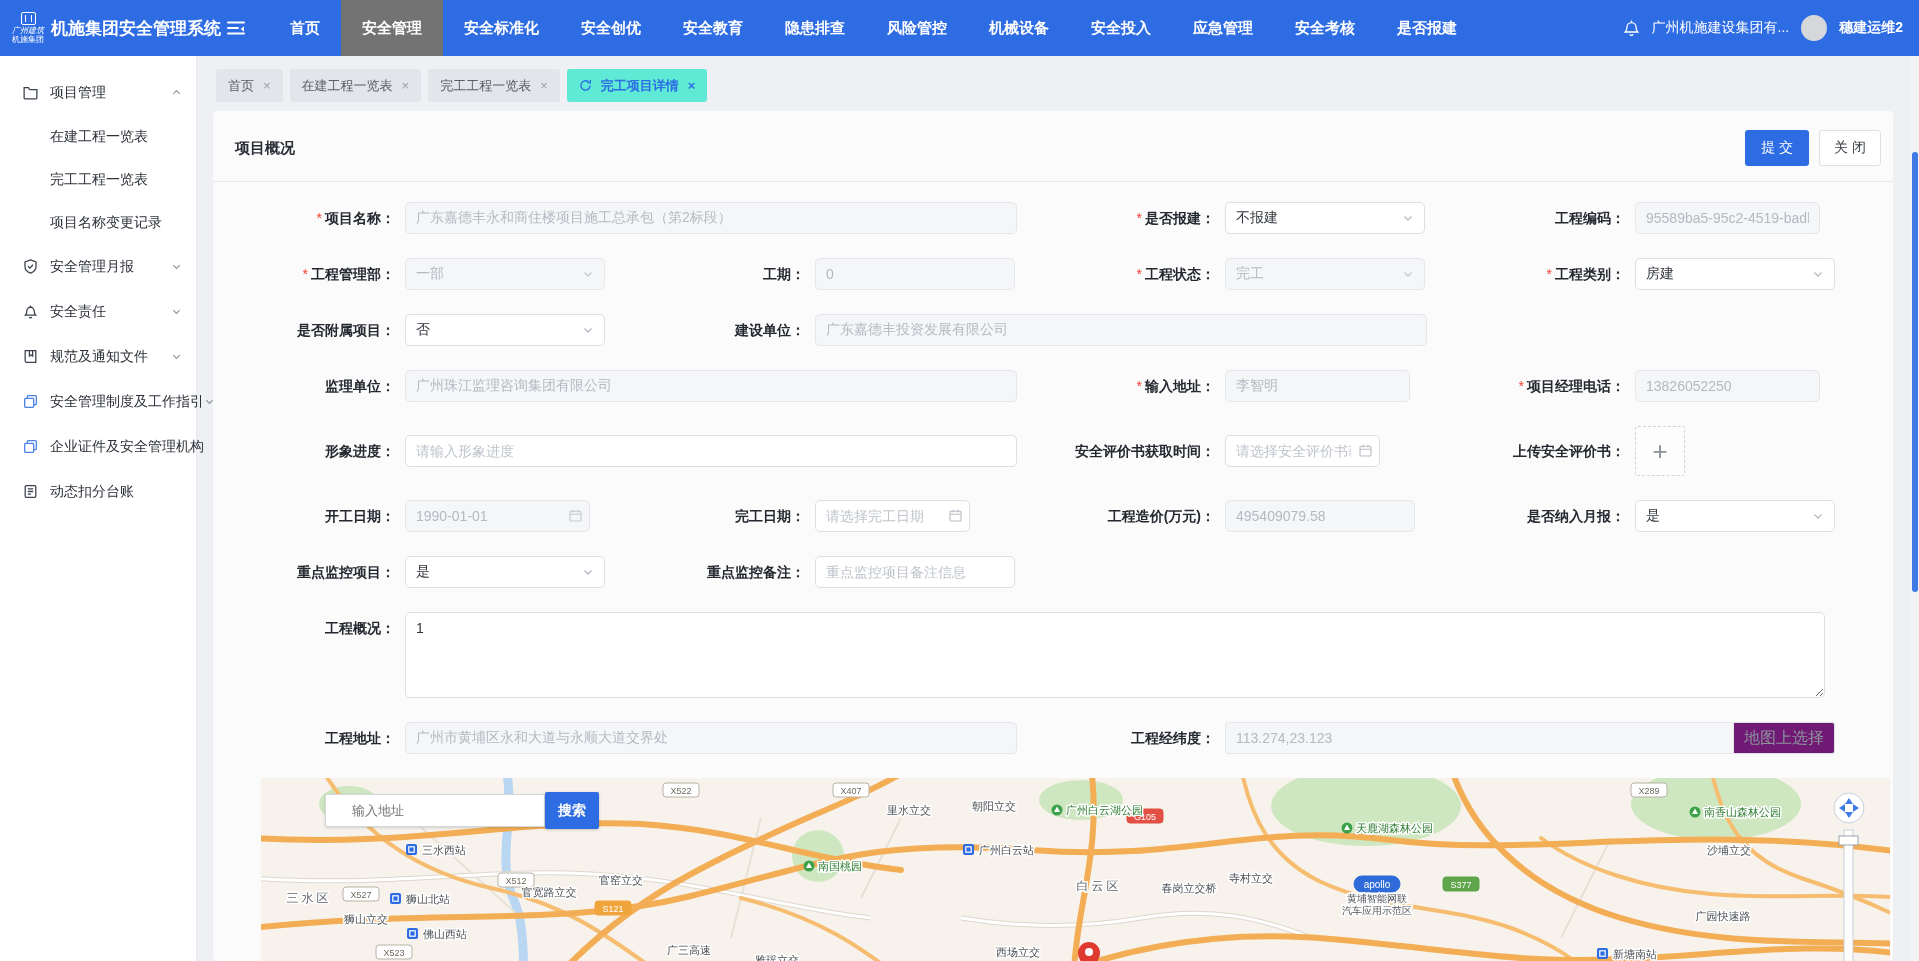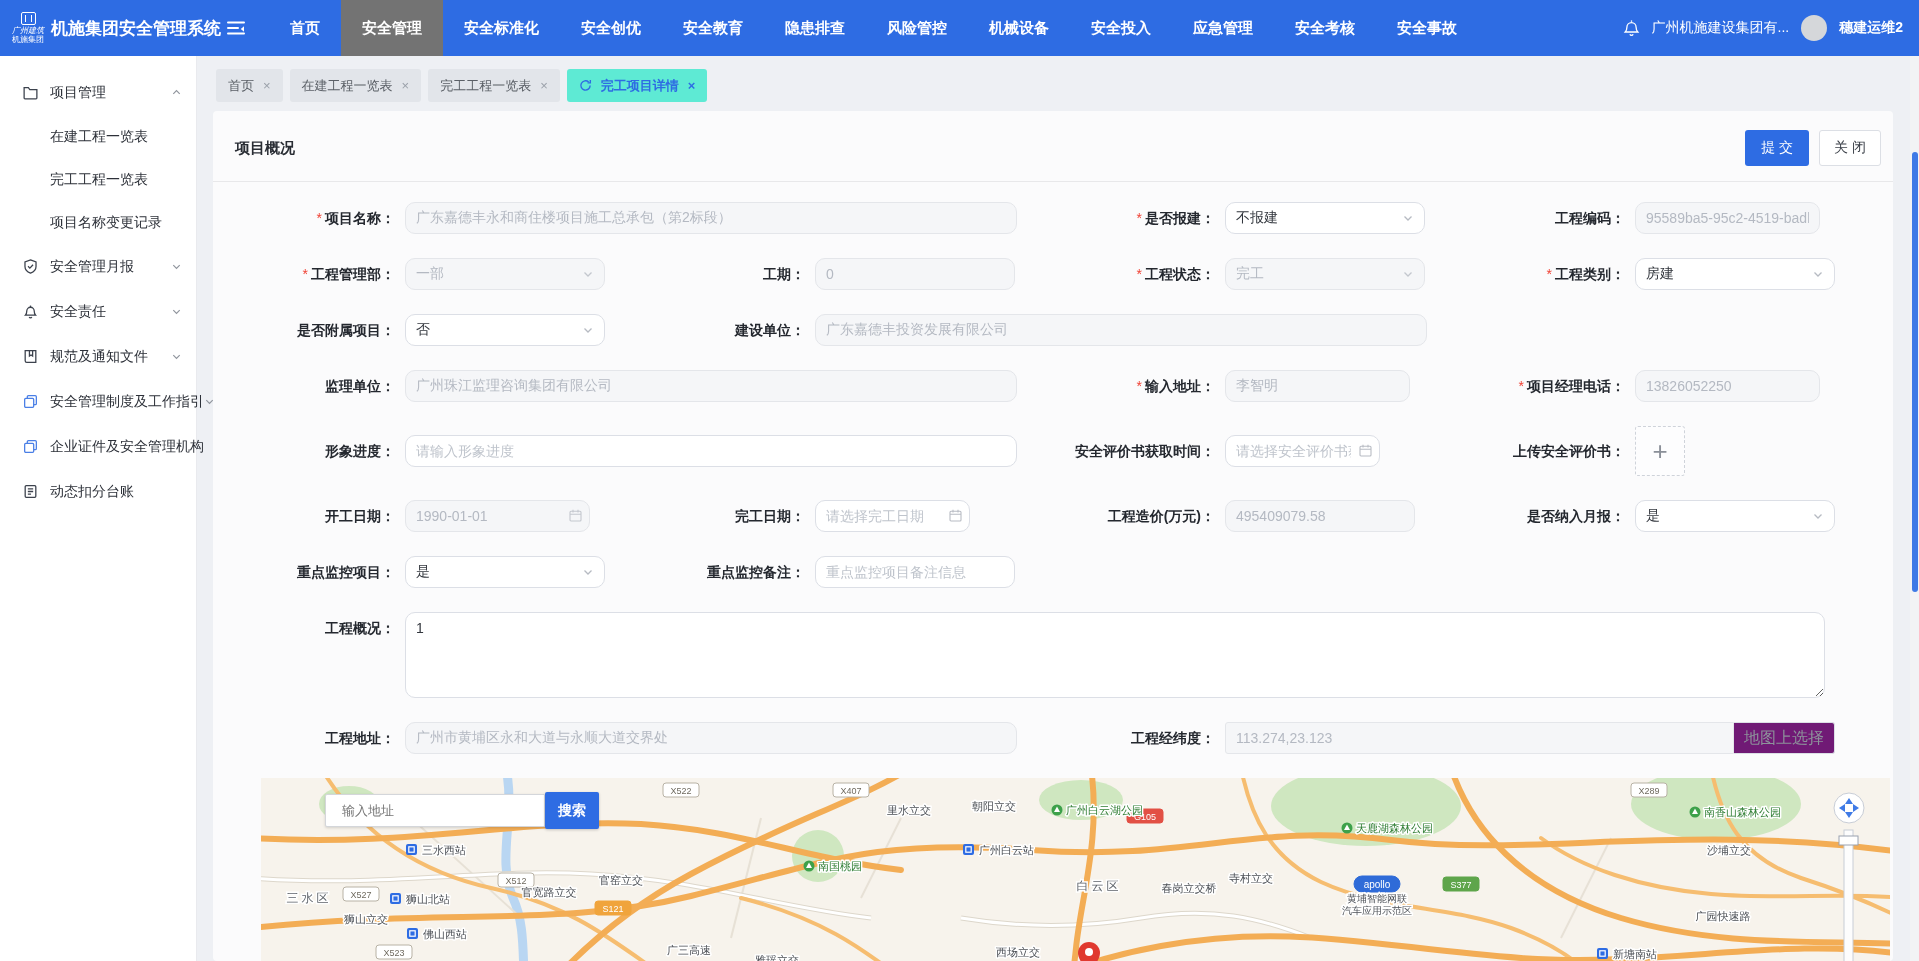--- a/index.html
+++ b/index.html
@@ -47,40 +47,40 @@
   .btn-primary{background:#2e6ce3;color:#fff;border:none;border-radius:3px;padding:8px 16px;font-size:14px;cursor:pointer;white-space:nowrap}
   .btn-plain{background:#fff;color:#3a3f47;border:1px solid #dcdfe5;border-radius:3px;padding:8px 14px;font-size:14px;cursor:pointer;white-space:nowrap}
   
   .form-grid{display:grid;grid-template-columns:repeat(4,1fr);row-gap:24px;padding:20px 26px 0 14px}
   .cell{display:flex;align-items:center;min-height:32px}
   .cell.c2{grid-column:span 2}
   .cell.c4{grid-column:span 4}
   .cell.top{align-items:flex-start}
   .flabel{flex:0 0 178px;text-align:right;font-size:14px;font-weight:600;color:#24282f;padding-right:10px;white-space:nowrap;line-height:32px}
   .req{color:#f04134;margin-right:3px;font-weight:normal}
-  .ctrl{height:32px;border:1px solid #dcdfe6;border-radius:10px;background:#fff;font-size:14px;color:#32363d;padding:0 10px;font-family:inherit}
+  .ctrl{height:32px;border:1px solid #dcdfe6;border-radius:5px;background:#fff;font-size:14px;color:#32363d;padding:0 10px;font-family:inherit}
   input.ctrl::placeholder,textarea.ctrl::placeholder{color:#bfc4cc}
   .dis{background:#f5f6f8;border-color:#e4e6ea;color:#b4b9c2}
   .w-wide{width:612px}.w-sel{width:200px}.w-in{width:185px}.w-date{width:155px}
   .sel{display:inline-flex;align-items:center;justify-content:space-between;cursor:pointer;gap:6px}
   .sel.dis{cursor:not-allowed}
   .sel .chev{display:flex;flex:0 0 auto}
   .date-wrap{position:relative;display:inline-flex}
   .date-wrap input{width:100%;padding-right:28px}
   .date-wrap .cal{position:absolute;right:8px;top:9px;display:flex;pointer-events:none}
   .upload{width:50px;height:50px;border:1px dashed #cfd3da;border-radius:3px;background:#fdfdfe;display:flex;align-items:center;justify-content:center;cursor:pointer}
   .upload .plus{font-size:26px;color:#8a8f98;font-weight:300;line-height:1}
   textarea.ctrl{width:1420px;height:86px;padding:6px 10px;resize:both;line-height:1.4}
   .addon-wrap{display:flex;width:610px}
   .addon-wrap input{flex:1;border-radius:3px 0 0 3px}
   .addon-btn{border:1px solid #dcdfe6;border-left:none;border-radius:0 3px 3px 0;background:#701a75;color:#8d929b;font-size:16px;padding:0 10px;cursor:pointer;white-space:nowrap}
   
   .map-wrap{margin:24px 3px 0 48px;position:relative;height:260px;overflow:hidden;background:#f7f3ec}
   .map-search{position:absolute;left:64px;top:16px;display:flex;z-index:5}
-  .map-search input{width:220px;height:33px;border:1px solid #d4d6da;border-radius:2px 0 0 2px;padding:0 16px;font-size:13px;background:#fff;box-shadow:0 1px 3px rgba(0,0,0,.15)}
+  .map-search input{width:220px;height:33px;border:1px solid #d4d6da;border-radius:2px 0 0 2px;padding:0 26px;font-size:13px;background:#fff;box-shadow:0 1px 3px rgba(0,0,0,.15)}
   .map-search button{width:54px;height:37px;margin-top:-2px;background:#2e6ce3;color:#fff;border:none;border-radius:2px;font-size:14px;font-weight:600;cursor:pointer;box-shadow:0 1px 3px rgba(0,0,0,.2)}
   svg text{font-family:"Liberation Sans","DejaVu Sans",sans-serif}
   .lbl{font-size:11px;fill:#4b4f55;paint-order:stroke;stroke:#fff;stroke-width:3px;stroke-linejoin:round}
   .lbl-park{fill:#2e7d32}
   .lbl-dist{font-size:12px;fill:#5f646b;letter-spacing:3px;paint-order:stroke;stroke:#fff;stroke-width:3px}
   .lbl-city{font-size:16px;font-weight:bold;fill:#3a3e44;letter-spacing:3px;paint-order:stroke;stroke:#fff;stroke-width:4px}
   .lbl-sm{font-size:10px;fill:#50545a;paint-order:stroke;stroke:#fff;stroke-width:3px}
   .r-hw{stroke:#f3ad55;stroke-width:6;fill:none;stroke-linecap:round}
   .r-or{stroke:#f6bd70;stroke-width:4;fill:none;stroke-linecap:round}
   .r-wc{stroke:#ddd7cb;stroke-width:5;fill:none}
@@ -119,21 +119,21 @@
       <div class="nav-item active">安全管理</div>
       <div class="nav-item">安全标准化</div>
       <div class="nav-item">安全创优</div>
       <div class="nav-item">安全教育</div>
       <div class="nav-item">隐患排查</div>
       <div class="nav-item">风险管控</div>
       <div class="nav-item">机械设备</div>
       <div class="nav-item">安全投入</div>
       <div class="nav-item">应急管理</div>
       <div class="nav-item">安全考核</div>
-      <div class="nav-item">安全事故</div>
+      <div class="nav-item">是否报建</div>
     </nav>
   <div class="nav-right">
     <span class="bell">
       <svg width="17" height="18" viewBox="0 0 17 18" fill="none" stroke="#fff" stroke-width="1.3">
           <path d="M2.2 13c1.1-1.2 1.7-2.9 1.7-4.8a4.6 4.6 0 0 1 9.2 0c0 1.9.6 3.6 1.7 4.8z"></path>
           <path d="M6.9 15.3a1.7 1.7 0 0 0 3.2 0"></path>
           <path d="M8.5 1.4v1.4"></path>
         </svg>
     </span>
     <span class="company">广州机施建设集团有...</span>

